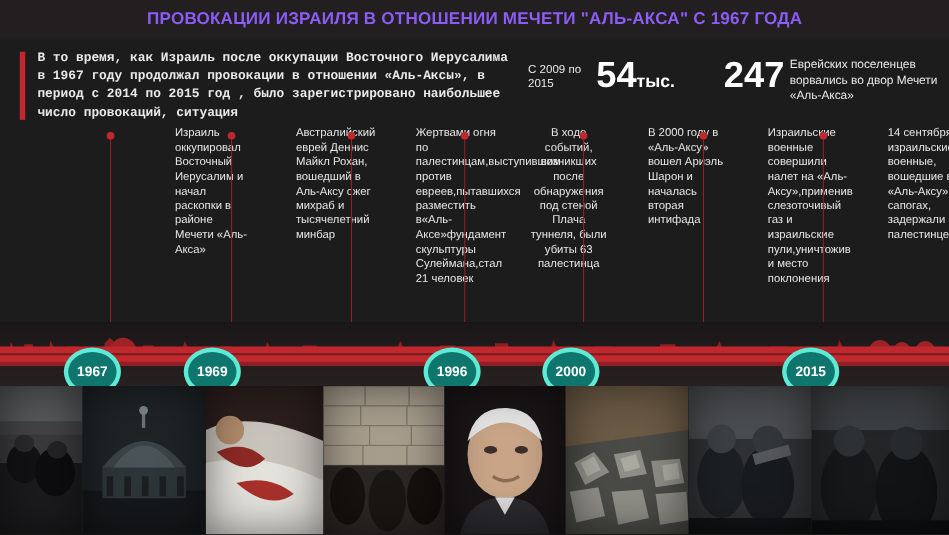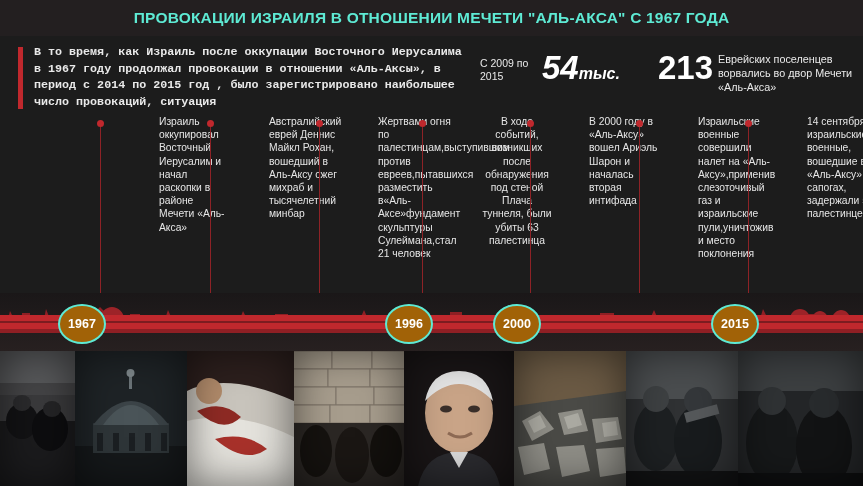--- a/index.html
+++ b/index.html
@@ -1,49 +1,49 @@
 <!DOCTYPE html>
 <html><head>
 <meta charset="utf-8">
 <style>
   html,body{margin:0;padding:0;background:#1a1a1a;}
   body{width:863px;height:486px;overflow:hidden;font-family:"Liberation Sans",sans-serif;}
   #root{position:relative;width:863px;height:486px;background:#1c1c1c;}
 
   
   .header{position:absolute;left:0;top:0;width:863px;height:36px;background:#231f20;display:flex;align-items:center;justify-content:center;}
-  .header .title{color:#5eead4;font-size:15.5px;font-weight:bold;letter-spacing:.2px;text-align:center;white-space:nowrap;}
+  .header .title{color:#8b5cf6;font-size:15.5px;font-weight:bold;letter-spacing:.2px;text-align:center;white-space:nowrap;}
 
   
   .intro{position:absolute;left:18px;top:44px;width:450px;font-family:Liberation Mono, monospace;}
   .intro .bar{position:absolute;left:0;top:3px;width:5px;height:62px;background:#c0282d;}
   .intro p{margin:0;padding-left:16px;color:#e9e9e9;font-size:11.7px;line-height:16.5px;font-weight:bold;}
 
   
   .stats{position:absolute;left:480px;top:48px;width:380px;height:56px;}
   .stats .small{position:absolute;left:0;top:9px;width:58px;color:#e9e9e9;font-size:10.5px;line-height:13px;text-align:left;}
-  .stats .big1{position:absolute;left:62px;top:0px;color:#ffffff;font-size:33px;font-weight:bold;line-height:40px;font-style:italic;}
+  .stats .big1{position:absolute;left:62px;top:0px;color:#ffffff;font-size:33px;font-weight:bold;line-height:40px;}
   .stats .big1 .unit{font-size:16px;font-weight:bold;}
   .stats .big2{position:absolute;left:178px;top:0px;color:#ffffff;font-size:33px;font-weight:bold;line-height:40px;}
   .stats .right{position:absolute;left:238px;top:4px;width:150px;color:#e9e9e9;font-size:10.8px;line-height:14px;}
 
   
   .events{position:absolute;left:0;top:118px;width:863px;height:175px;}
   .ev{position:absolute;top:0;}
   .ev .dot{position:absolute;left:0;top:2px;width:7px;height:7px;background:#c0282d;border-radius:50%;}
   .ev .txt{position:absolute;left:22px;top:-3px;color:#e6e6e6;font-size:10.3px;line-height:13.2px;margin-left:40px;}
   .ev .stem{position:absolute;left:3px;top:9px;width:1px;background:#8d2226;}
 
   
   .timeline{position:absolute;left:0;top:293px;width:863px;height:58px;background:#111;overflow:hidden;}
   .tl-sky{position:absolute;left:0;top:0;width:863px;height:58px;background:linear-gradient(#1a1718,#272020);}
   .tl-silhouette{position:absolute;left:0;top:6px;width:863px;height:34px;}
   .tl-band{position:absolute;left:0;top:22px;width:863px;height:14px;background:#c0282d;}
   .tl-line{position:absolute;left:0;top:28px;width:863px;height:2px;background:#7d1c20;}
-  .year{position:absolute;top:11px;width:44px;height:36px;border-radius:50%;background:#a16207;border:2px solid #5eead4;display:flex;align-items:center;justify-content:center;color:#ffffff;font-size:12.5px;font-weight:bold;}
+  .year{position:absolute;top:23px;width:44px;height:36px;border-radius:50%;background:#0f766e;border:4px solid #5eead4;display:flex;align-items:center;justify-content:center;color:#ffffff;font-size:12.5px;font-weight:bold;}
 
   
   .photos{position:absolute;left:0;top:351px;width:863px;height:135px;display:flex;}
   .ph{position:relative;height:135px;overflow:hidden;}
   .ph .inner{position:absolute;inset:0;}
 
   .vig{position:absolute;inset:0;box-shadow:inset 0 0 40px rgba(0,0,0,.55);}
 </style>
 </head>
 <body>
@@ -57,21 +57,21 @@
   <div class="intro">
     <div class="bar"></div>
     <p>В то время, как Израиль после оккупации Восточного Иерусалима в 1967 году продолжал провокации в отношении «Аль-Аксы», в период с 2014 по 2015 год , было зарегистрировано наибольшее число провокаций, ситуация</p>
   </div>
 
   <div class="stats">
     <div class="small">С 2009 по 2015</div>
     <div class="big1">
       <span>54</span><span class="unit">тыс.</span>
     </div>
-    <div class="big2">213</div>
+    <div class="big2">247</div>
     <div class="right">Еврейских поселенцев ворвались во двор Мечети «Аль-Акса»</div>
   </div>
 
   <div class="events">
     <div class="ev" id="ev0" style="left: 97px; width: 80px;">
       <span class="dot"></span>
       <span class="stem" style="height: 174px;"></span>
       <span class="txt" style="width: 66px;">Израиль оккупировал Восточный Иерусалим и начал раскопки в районе Мечети «Аль-Акса»</span>
     </div>
     <div class="ev" id="ev1" style="left: 207px; width: 84px;">
@@ -110,20 +110,21 @@
     <div class="tl-sky"></div>
     <svg class="tl-silhouette" viewBox="0 0 863 34" preserveAspectRatio="none">
       <path fill="#8f1f24" d="M0,34 L0,20 L8,20 L10,12 L14,20 L22,20 L22,14 L30,14 L30,20 L44,20 L46,10 L50,20 L60,20 L60,16 L72,16 L72,20 L95,20 L95,13 L100,8 L105,13 L105,20 L130,20 L130,15 L140,15 L140,20 L165,20 L168,11 L172,20 L200,20 L200,16 L212,16 L212,20 L240,20 L243,12 L247,20 L275,20 L275,15 L288,15 L288,20 L320,20 L320,17 L332,17 L332,20 L360,20 L364,11 L368,20 L400,20 L400,15 L414,15 L414,20 L450,20 L450,13 L462,13 L462,20 L500,20 L503,10 L508,20 L540,20 L540,16 L555,16 L555,20 L600,20 L600,14 L614,14 L614,20 L650,20 L654,11 L658,20 L700,20 L700,16 L715,16 L715,20 L760,20 L763,10 L768,20 L800,20 L800,15 L815,15 L815,20 L863,20 L863,34 Z"></path>
       <path fill="#9d2328" d="M790,20 c0,-6 5,-10 10,-10 c5,0 10,4 10,10 Z M812,20 c0,-4 4,-8 8,-8 c4,0 8,4 8,8 Z M832,20 c0,-5 5,-9 9,-9 c5,0 9,4 9,9 Z"></path>
       <path fill="#9d2328" d="M100,20 c0,-7 6,-12 12,-12 c6,0 12,5 12,12 Z"></path>
     </svg>
     <div class="tl-band"></div>
     <div class="tl-line"></div>
 
     <div class="year" style="left:58px">1967</div>
+    <div class="year" style="left:167px">1969</div>
     <div class="year" style="left:385px">1996</div>
     <div class="year" style="left:493px">2000</div>
     <div class="year" style="left:711px">2015</div>
   </div>
 
   <div class="photos">
     <div class="ph" style="width:75px">
       <div class="inner" style="background:linear-gradient(160deg,#4a4a4a,#111);"></div>
       <svg viewBox="0 0 75 135" style="position:absolute;inset:0" preserveAspectRatio="none">
         <rect width="75" height="135" fill="#3a3a3c"></rect>

